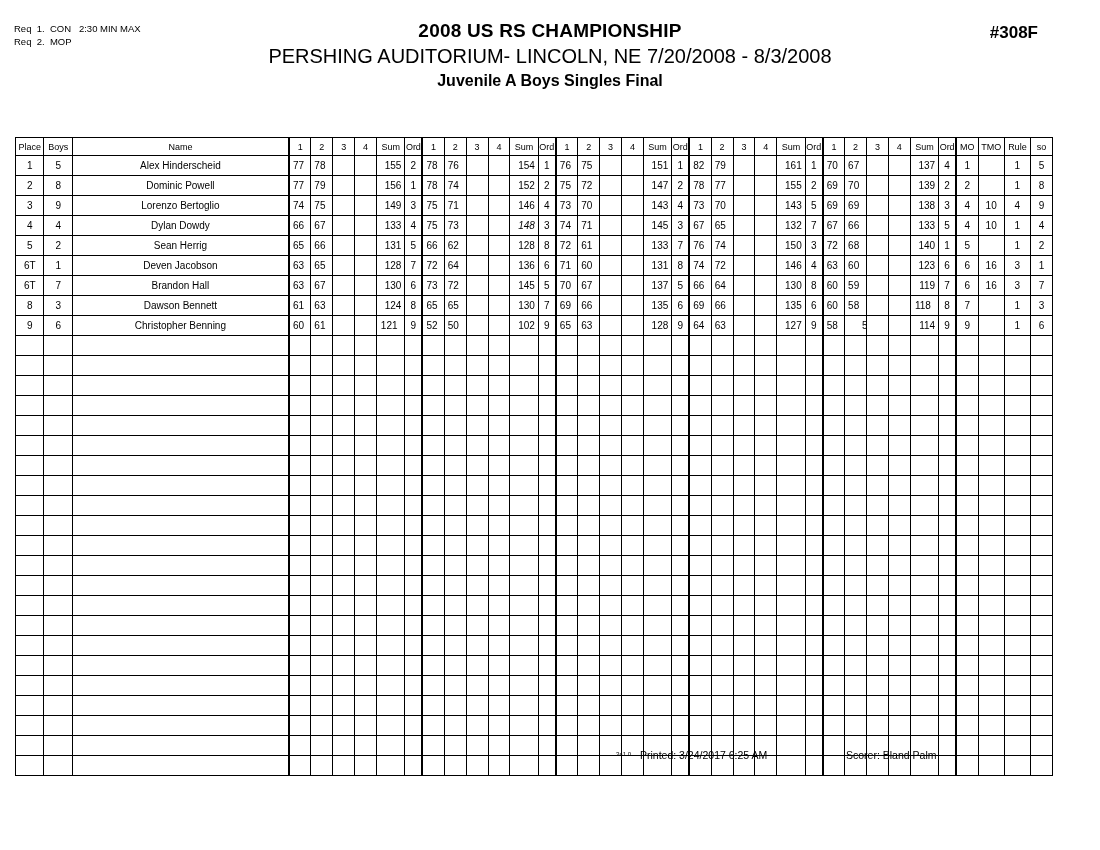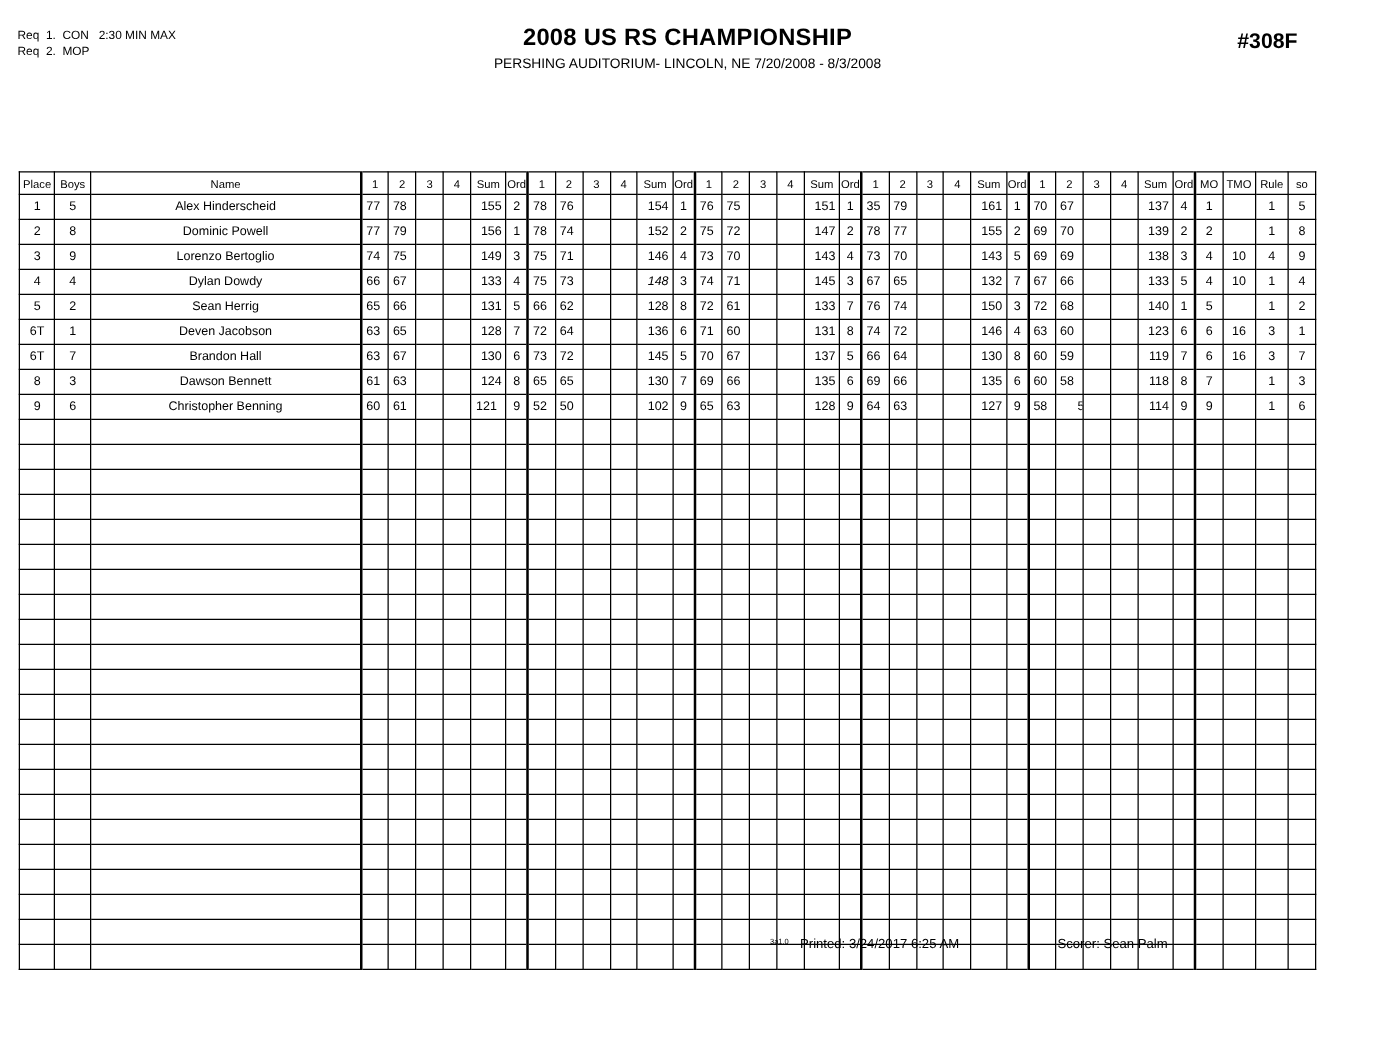--- a/index.html
+++ b/index.html
@@ -38,21 +38,21 @@
     right: 0;
     top: 20px;
     text-align: center;
   }
   .title1 {
     font-size: 19px;
     font-weight: bold;
     letter-spacing: 0.2px;
   }
   .title2 {
-    font-size: 11px;
+    font-size: 20px;
     margin-top: 3px;
     text-align: center;
   }
   .title3 {
     font-size: 16px;
     font-weight: bold;
     margin-top: 4px;
   }
   .title4 {
     font-size: 14px;
@@ -147,20 +147,21 @@
 <div class="page">
 
   <div class="reqs">
     <div>Req  1.  CON   2:30 MIN MAX</div>
     <div>Req  2.  MOP</div>
   </div>
 
   <div class="header">
     <div class="title1">2008 US RS CHAMPIONSHIP</div>
     <div class="title2">PERSHING AUDITORIUM- LINCOLN, NE   7/20/2008 - 8/3/2008</div>
+    <div class="title3">Juvenile A Boys Singles Final</div>
   </div>
 
   <div class="docnum">#308F</div>
 
   <table class="sheet">
     <colgroup>
       <col style="width:26px">
       <col style="width:26px">
       <col style="width:198px">
 
@@ -259,21 +260,21 @@
           <td class="" style="text-align: left; padding-left: 3px;"></td>
           <td class="" style="text-align: left; padding-left: 3px;"></td>
           <td style="text-align: right; padding-right: 3px;">154</td>
           <td class="ord">1</td>
           <td class="thickleft" style="text-align: left; padding-left: 3px;">76</td>
           <td class="" style="text-align: left; padding-left: 3px;">75</td>
           <td class="" style="text-align: left; padding-left: 3px;"></td>
           <td class="" style="text-align: left; padding-left: 3px;"></td>
           <td style="text-align: right; padding-right: 3px;">151</td>
           <td class="ord">1</td>
-          <td class="thickleft" style="text-align: left; padding-left: 3px;">35</td>
+          <td class="thickleft" style="text-align: left; padding-left: 3px;">82</td>
           <td class="" style="text-align: left; padding-left: 3px;">79</td>
           <td class="" style="text-align: left; padding-left: 3px;"></td>
           <td class="" style="text-align: left; padding-left: 3px;"></td>
           <td style="text-align: right; padding-right: 3px;">161</td>
           <td class="ord">1</td>
           <td class="thickleft" style="text-align: left; padding-left: 3px;">70</td>
           <td class="" style="text-align: left; padding-left: 3px;">67</td>
           <td class="" style="text-align: left; padding-left: 3px;"></td>
           <td class="" style="text-align: left; padding-left: 3px;"></td>
           <td style="text-align: right; padding-right: 3px;">137</td>
@@ -542,21 +543,21 @@
           <td class="thickleft" style="text-align: left; padding-left: 3px;">69</td>
           <td class="" style="text-align: left; padding-left: 3px;">66</td>
           <td class="" style="text-align: left; padding-left: 3px;"></td>
           <td class="" style="text-align: left; padding-left: 3px;"></td>
           <td style="text-align: right; padding-right: 3px;">135</td>
           <td class="ord">6</td>
           <td class="thickleft" style="text-align: left; padding-left: 3px;">60</td>
           <td class="" style="text-align: left; padding-left: 3px;">58</td>
           <td class="" style="text-align: left; padding-left: 3px;"></td>
           <td class="" style="text-align: left; padding-left: 3px;"></td>
-          <td style="text-align: right; padding-right: 3px;">118</td>
+          <td style="text-align: center; padding-right: 3px;">118</td>
           <td class="ord thickright">8</td>
           <td>7</td>
           <td></td>
           <td>1</td>
           <td>3</td>
         </tr>
         <tr>
           <td class="cell-place">9</td>
           <td class="">6</td>
           <td class="cell-name">Christopher Benning</td>
@@ -1452,16 +1453,16 @@
           <td></td>
           <td></td>
           <td></td>
         </tr>
       </tbody>
   </table>
 
   <div class="footer">
     <span class="tiny">3a1.0</span>
     <span class="printed">Printed:   3/24/2017  6:25 AM</span>
-    <span class="scorer">Scorer:   Sean Palm</span>
+    <span class="scorer">Scorer:   Bland Palm</span>
   </div>
 
 </div>
 
 </body></html>

